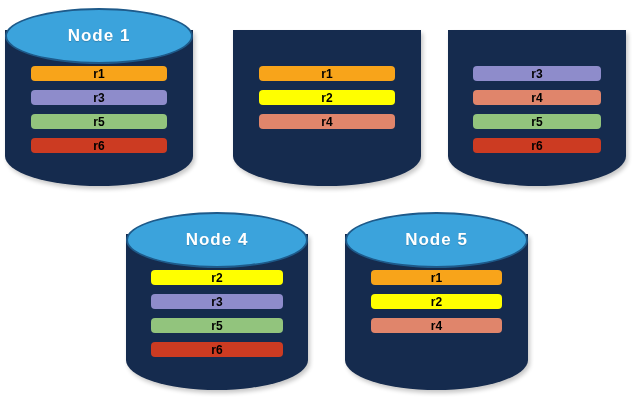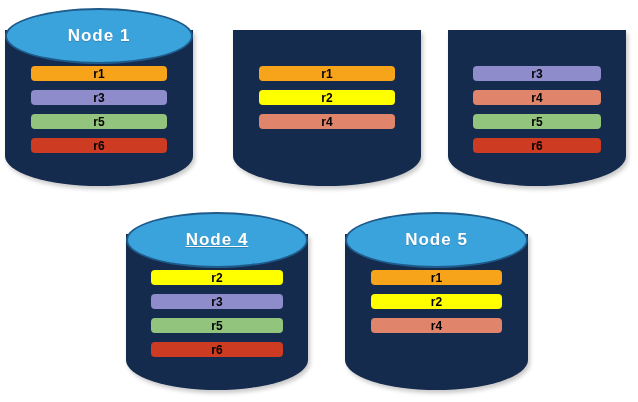--- a/index.html
+++ b/index.html
@@ -143,21 +143,21 @@
     <div class="node" style="left: 126px; top: 212px; width: 182px; height: 178px;">
       <div class="cyl">
         <div class="cyl-body" style="background: rgb(21, 43, 78);"></div>
         <div class="records">
           <div class="record" style="background: rgb(255, 255, 0); color: rgb(0, 0, 0);">r2</div>
           <div class="record" style="background: rgb(142, 140, 203); color: rgb(0, 0, 0);">r3</div>
           <div class="record" style="background: rgb(146, 196, 125); color: rgb(0, 0, 0);">r5</div>
           <div class="record" style="background: rgb(204, 59, 34); color: rgb(0, 0, 0);">r6</div>
         </div>
         <div class="cyl-top" style="background: rgb(59, 163, 220); border-color: rgb(30, 90, 138);">
-          <div class="node-title" style="color: rgb(255, 255, 255); text-decoration: underline;">Node  4</div>
+          <div class="node-title" style="color: rgb(255, 255, 255);">Node  4</div>
         </div>
       </div>
     </div>
     <div class="node" style="left: 345px; top: 212px; width: 183px; height: 178px;">
       <div class="cyl">
         <div class="cyl-body" style="background: rgb(21, 43, 78);"></div>
         <div class="records">
           <div class="record" style="background: rgb(248, 164, 26); color: rgb(0, 0, 0);">r1</div>
           <div class="record" style="background: rgb(255, 255, 0); color: rgb(0, 0, 0);">r2</div>
           <div class="record" style="background: rgb(224, 133, 107); color: rgb(0, 0, 0);">r4</div>

